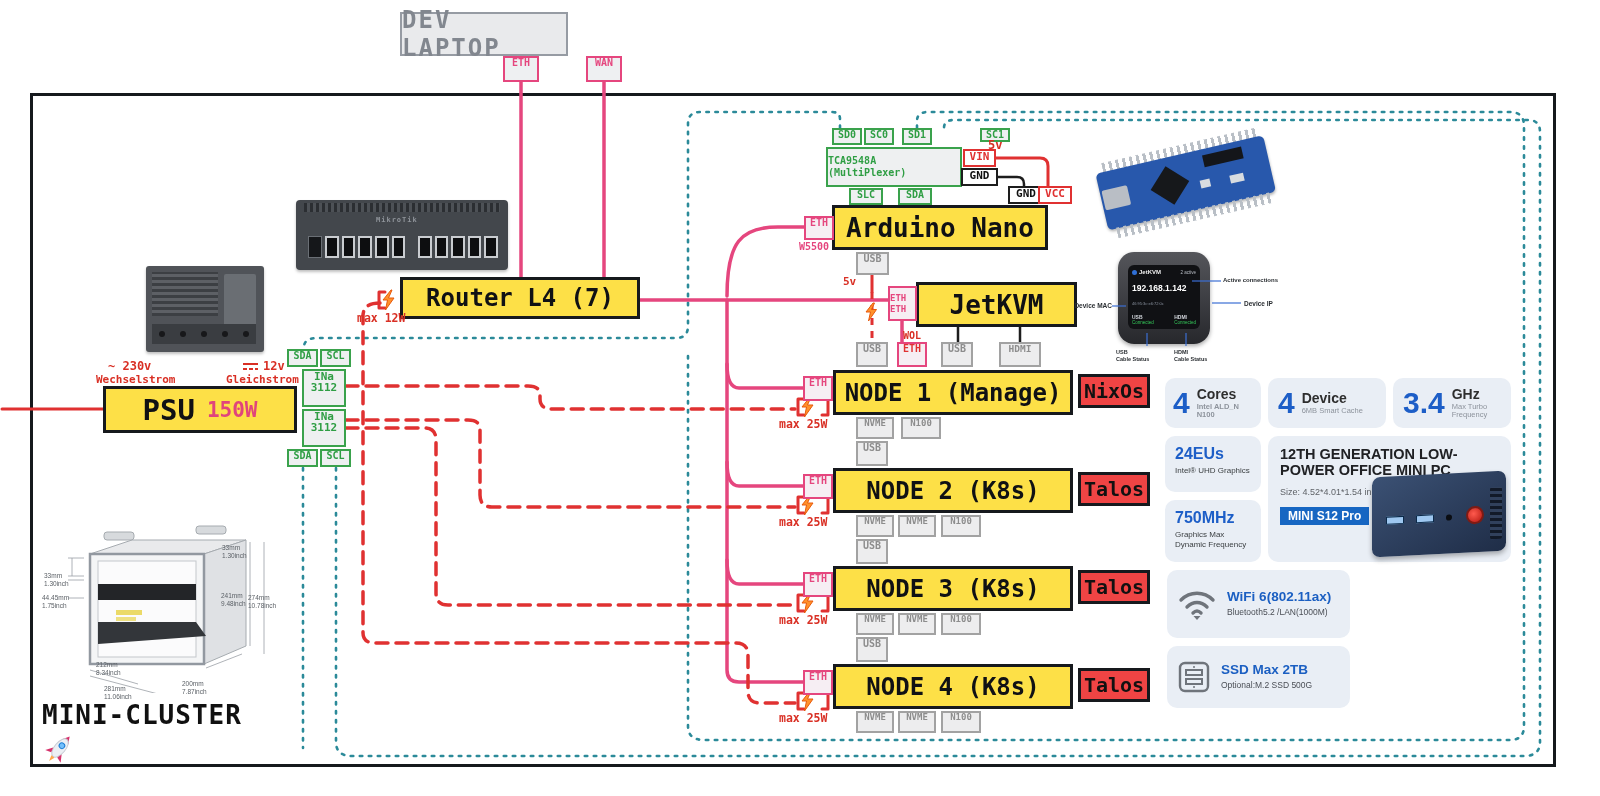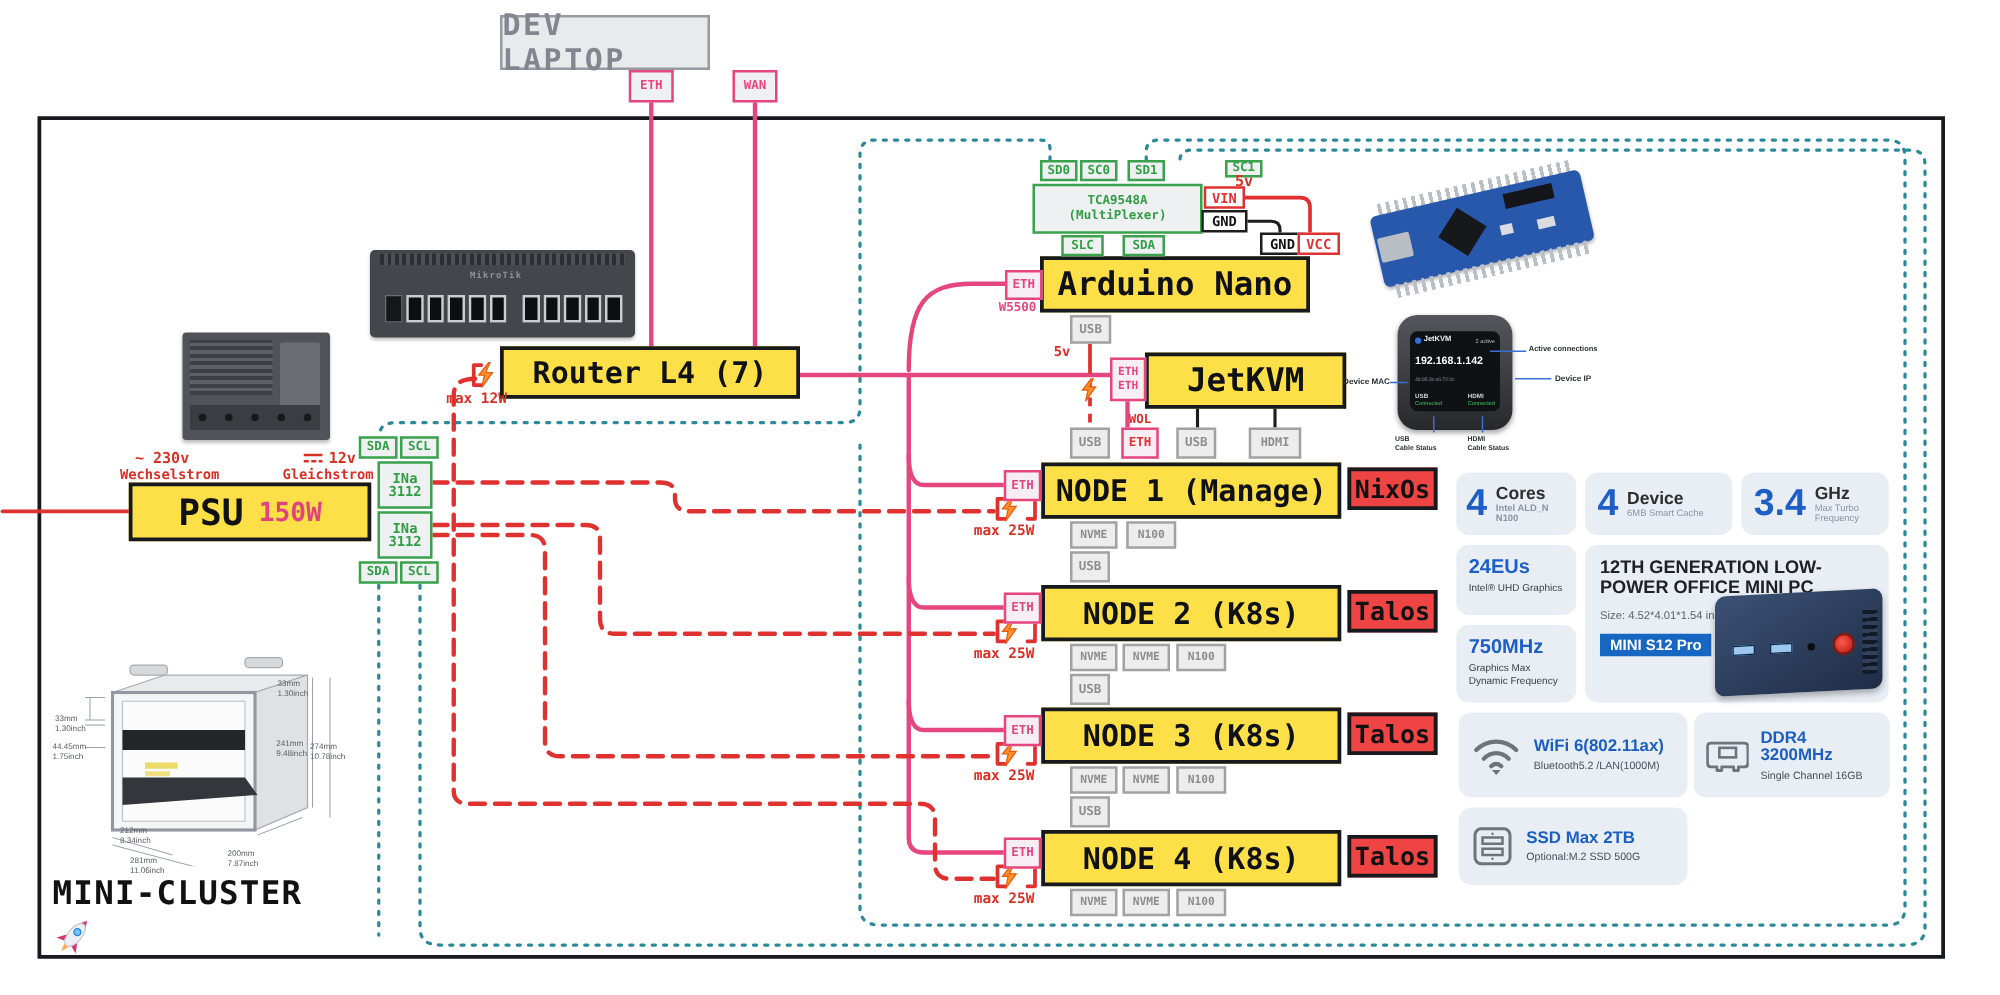--- a/index.html
+++ b/index.html
@@ -5,21 +5,21 @@
   html,body{margin:0;padding:0;background:#fff;}
   #stage{position:relative;width:1600px;height:796px;background:#fff;overflow:hidden;
          font-family:"DejaVu Sans Mono",monospace;}
   .abs{position:absolute;box-sizing:border-box;}
   .pre{white-space:pre-line;}
   svg.layer{position:absolute;left:0;top:0;z-index:1;pointer-events:none;}
   svg.toplayer{position:absolute;left:0;top:0;z-index:6;pointer-events:none;}
   .photo{z-index:2;}
   .bb{position:absolute;background:#fde047;border:3px solid #16191d;display:flex;align-items:center;
       justify-content:center;color:#101114;z-index:3;box-sizing:border-box;font-weight:600;}
-  .tg{position:absolute;display:flex;align-items:center;justify-content:center;line-height:1;
+  .tg{position:absolute;display:flex;justify-content:center;line-height:1;
       font-weight:700;z-index:4;box-sizing:border-box;}
   .tg-grey{background:#ededee;border:2px solid #a2a2a2;color:#8d8d8d;}
   .tg-pink{background:#f6eef3;border:2.5px solid #e5467e;color:#e5467e;}
   .tg-ethred{background:#f6eef3;border:2.5px solid #e5467e;color:#e03131;}
   .tg-green{background:#eef0f1;border:2px solid #3aa24c;color:#2f9e44;}
   .tg-red{background:#fff;border:2.5px solid #e03131;color:#e03131;}
   .tg-black{background:#fff;border:2.5px solid #1d1d1d;color:#111;}
   .os{position:absolute;background:#ef4444;border:3px solid #16191d;display:flex;align-items:center;
       justify-content:center;z-index:4;font-weight:600;color:#111;box-sizing:border-box;}
   .rlab{position:absolute;color:#d93025;font-weight:700;z-index:4;line-height:1.1;}
@@ -457,30 +457,20 @@
           <path d="M10,20 C16,14 24,14 30,20"></path>
           <path d="M16,26 C18.5,23.5 21.5,23.5 24,26"></path>
       </g>
         <polygon points="20,33 16.5,29 23.5,29" fill="#6f747b"></polygon>
     </svg>
     <span>
         <span class="ictitle" style="display:block;">WiFi 6(802.11ax)</span>
       <span class="icsub" style="display:block;">Bluetooth5.2 /LAN(1000M)</span>
       </span>
   </div>
-  <div class="card" style="left:1355px;top:570px;width:157px;height:68px;display:flex;align-items:center;padding:6px 10px;gap:9px;">
-    <svg width="36" height="30" viewBox="0 0 36 30">
-      <path d="M4,5 H32 M4,5 Q1,5 1,8 V22 Q1,25 4,25 M32,5 Q35,5 35,8 V22 Q35,25 32,25 M4,25 H9 V28 H13 V25 H23 V28 H27 V25 H32" fill="none" stroke="#6f747b" stroke-width="2.4" stroke-linejoin="round"></path>
-      <rect x="11" y="9" width="14" height="8" fill="none" stroke="#6f747b" stroke-width="2.2"></rect>
-    </svg>
-    <span>
-        <span class="ictitle" style="display:block;">DDR4 3200MHz</span>
-      <span class="icsub" style="display:block;">Single Channel 16GB</span>
-      </span>
-  </div>
   <div class="card" style="left:1167px;top:646px;width:183px;height:62px;display:flex;align-items:center;padding:6px 10px;gap:10px;">
     <svg width="34" height="34" viewBox="0 0 34 34">
       <rect x="3" y="3" width="28" height="28" rx="5" fill="none" stroke="#6f747b" stroke-width="2.4"></rect>
       <rect x="9" y="10" width="16" height="5" fill="none" stroke="#6f747b" stroke-width="2"></rect>
       <rect x="9" y="19" width="16" height="5" fill="none" stroke="#6f747b" stroke-width="2"></rect>
       <circle cx="17" cy="7" r="1" fill="#6f747b"></circle>
         <circle cx="17" cy="27" r="1" fill="#6f747b"></circle>
     </svg>
     <span>
         <span class="ictitle" style="display:block;">SSD Max 2TB</span>

